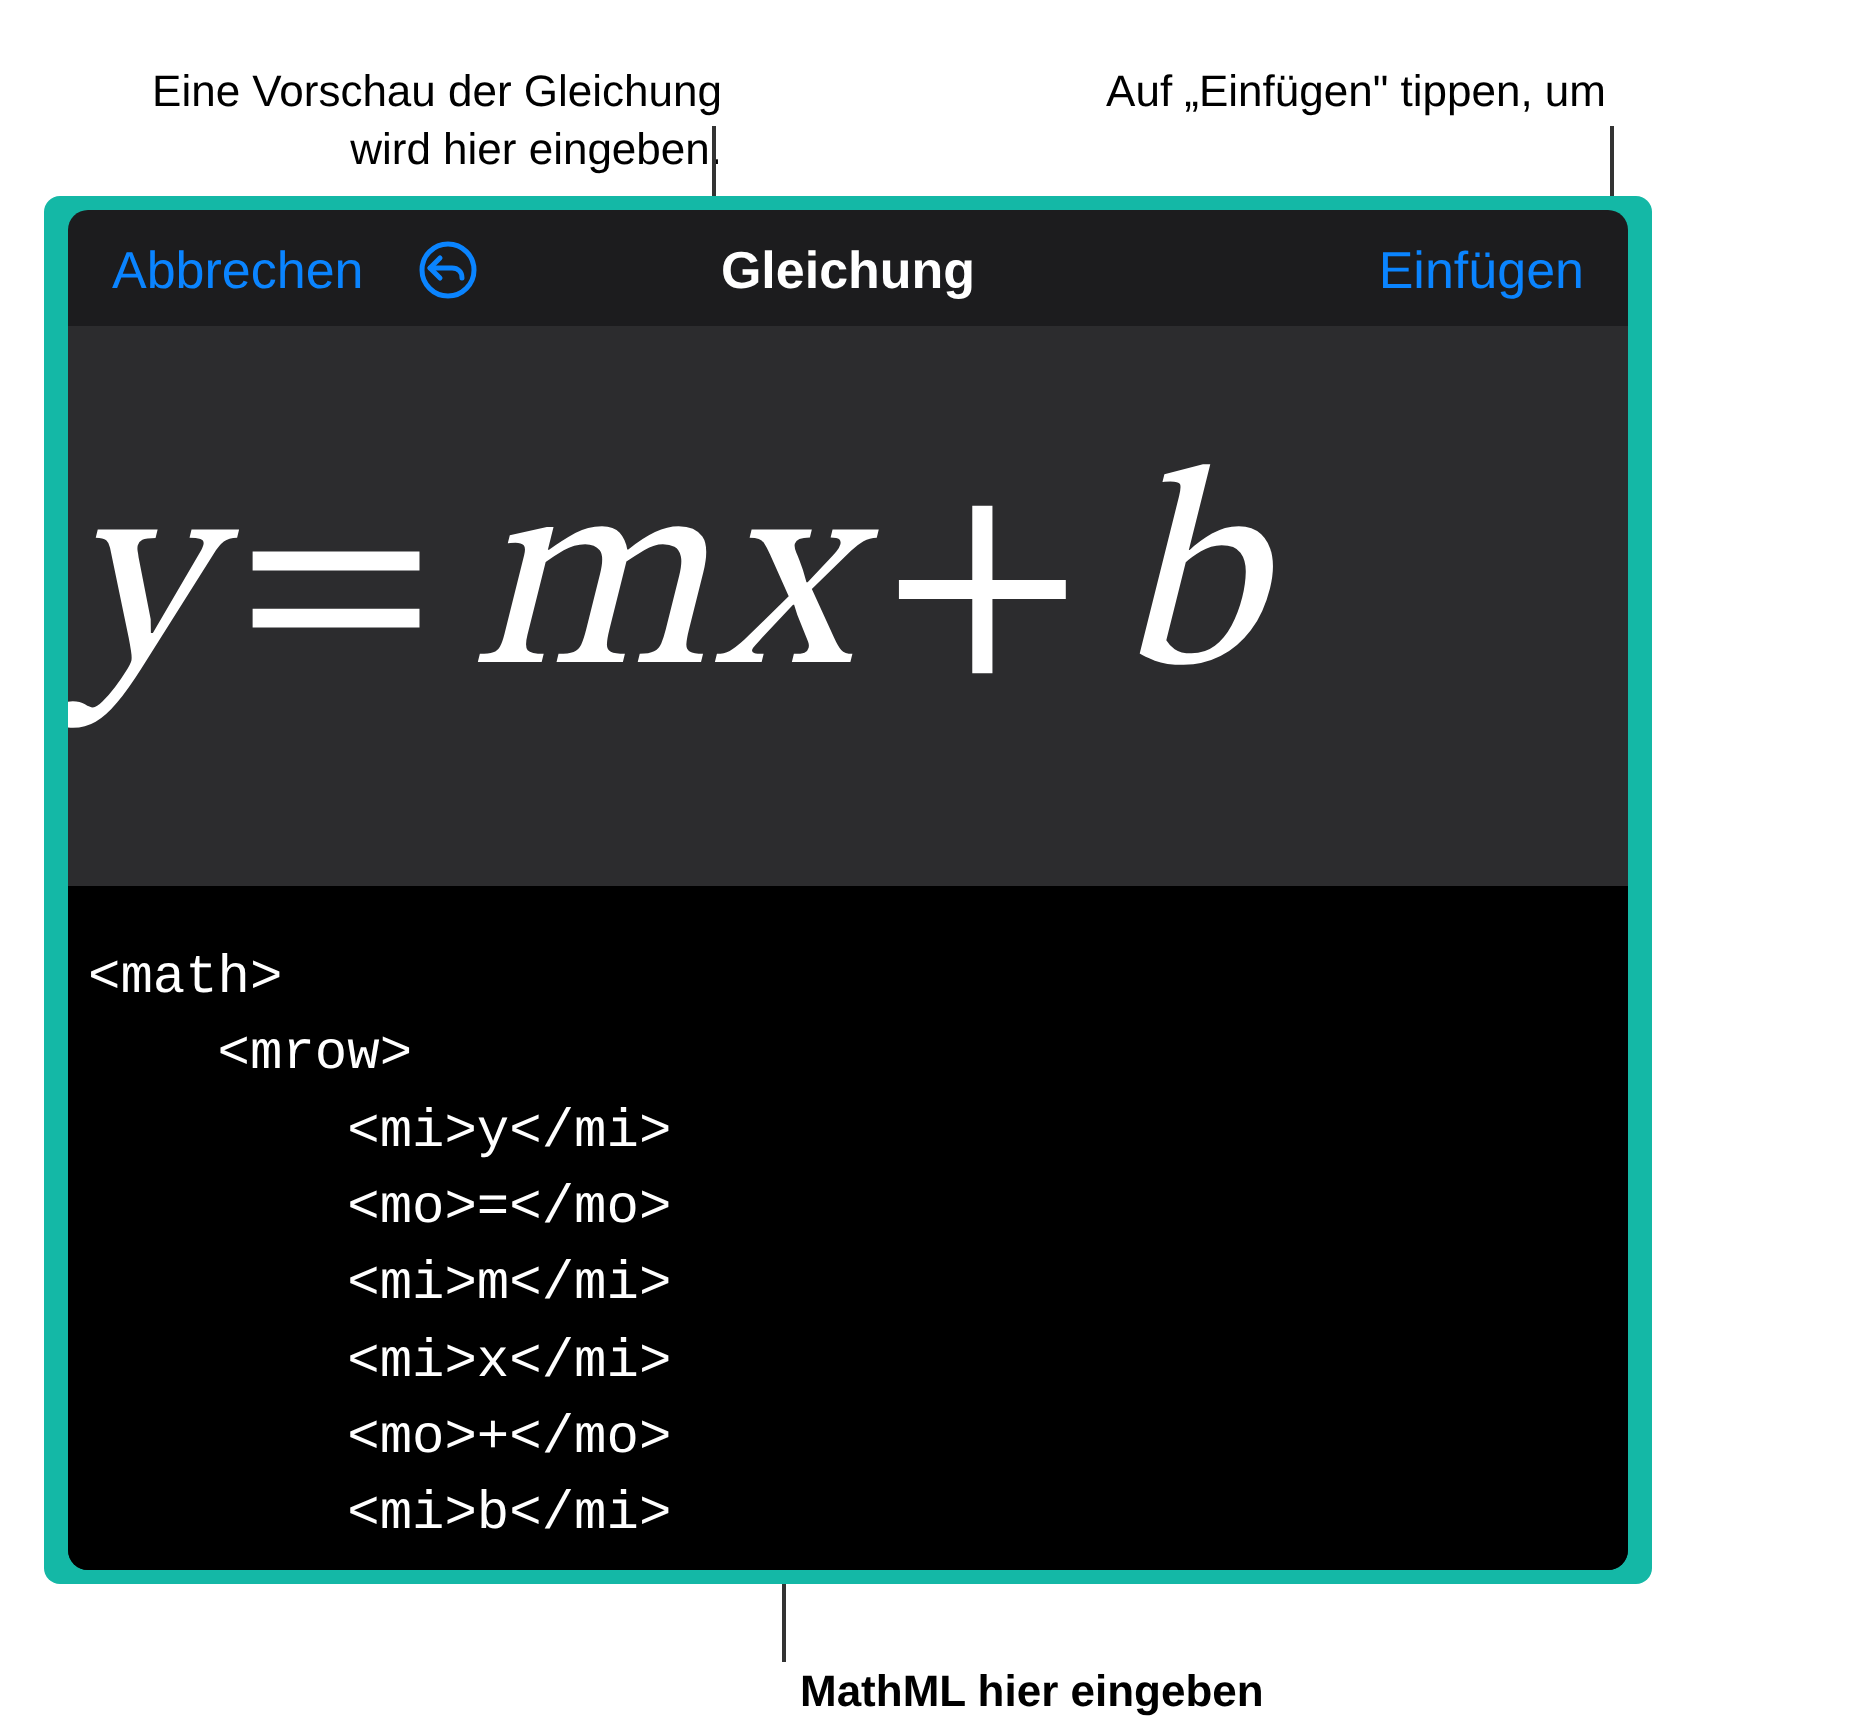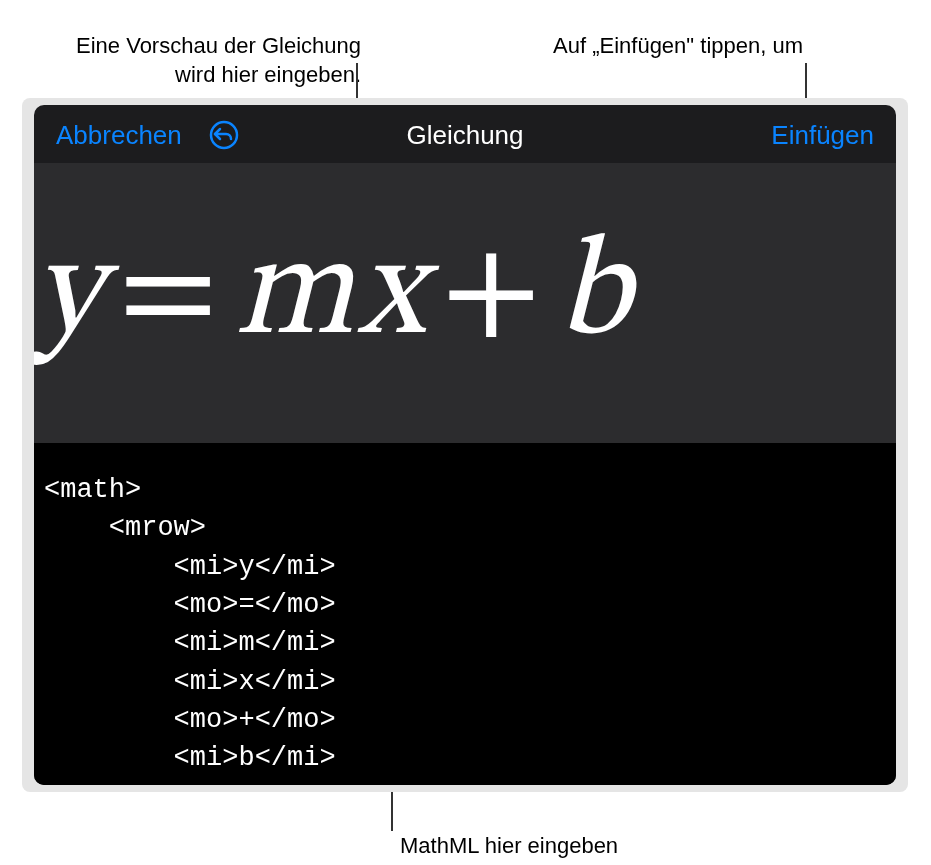--- a/index.html
+++ b/index.html
@@ -30,20 +30,21 @@
     }
     .callout-right {
       text-align: right;
       right: 128px;
       top: 2px;
     }
     .callout-bottom {
       text-align: left;
       left: 400px;
       bottom: 4px;
+      font-weight: bold;
     }
     .leader {
       position: absolute;
       background: #000;
       width: 2px;
     }
     .leader-preview {
       left: 356px;
       top: 63px;
       height: 128px;
@@ -61,23 +62,23 @@
       left: 391px;
       bottom: 34px;
       height: 70px;
       width: 1.5px;
       background: #333;
     }
     .device-frame {
       position: absolute;
       left: 22px;
       top: 98px;
-      width: 886px;
+      width: 804px;
       height: 694px;
-      background: #e5e5e5;
+      background: #14b8a6;
       border-radius: 8px;
       padding: 7px 12px;
     }
     .dialog {
       background: #1c1c1e;
       border-radius: 10px;
       width: 100%;
       height: 100%;
       overflow: hidden;
       display: flex;
@@ -109,21 +110,21 @@
       color: #0a84ff;
       display: flex;
       align-items: center;
     }
     .toolbar-title {
       position: absolute;
       left: 50%;
       transform: translateX(-50%);
       color: #ffffff;
       font-size: 26px;
-      font-weight: 400;
+      font-weight: 700;
     }
     .toolbar-right {
       margin-left: auto;
     }
     .preview-area {
       background: #2c2c2e;
       height: 280px;
       display: flex;
       align-items: center;
       justify-content: flex-start;

